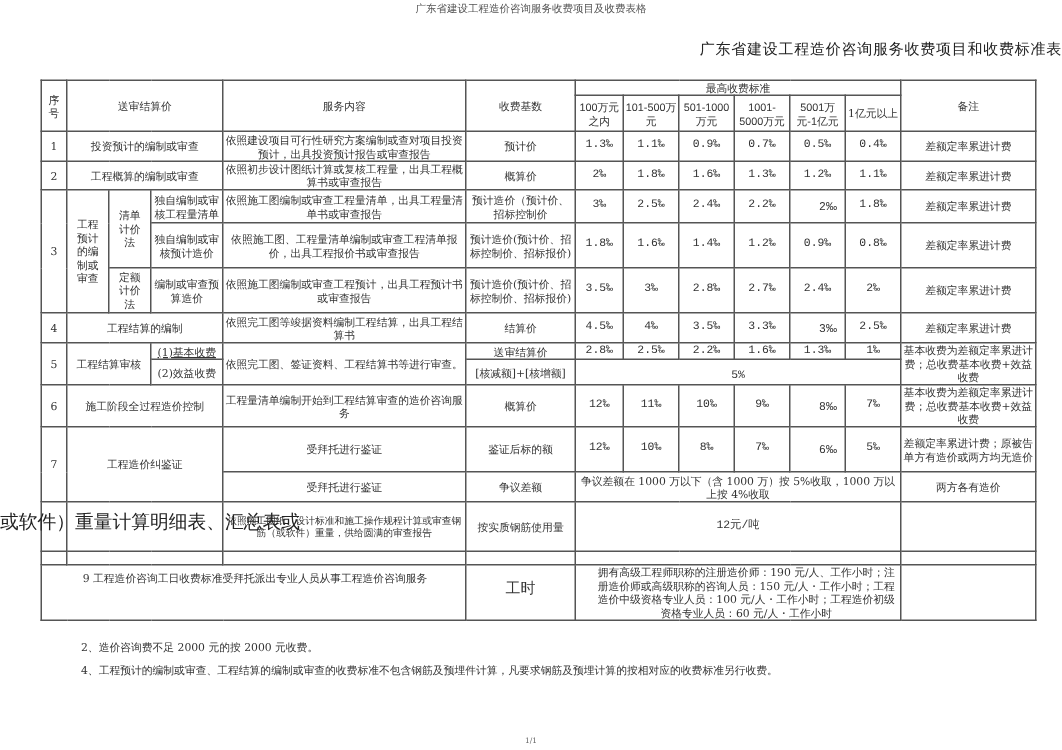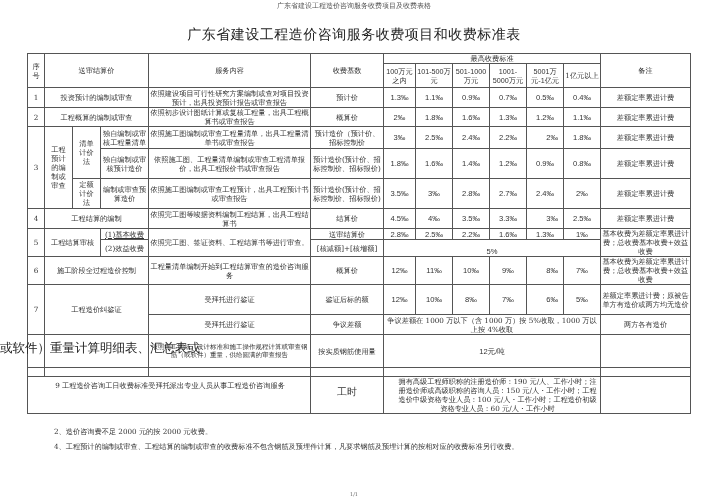--- a/index.html
+++ b/index.html
@@ -1,22 +1,22 @@
 <!DOCTYPE html>
 <html><head>
 <meta charset="utf-8">
 <style>
   html,body{margin:0;padding:0;background:#fff;}
   body{width:708px;height:500px;position:relative;overflow:hidden;font-family:"DejaVu Serif","Liberation Serif",serif;color:#333;}
   .page-header{position:absolute;top:1px;left:0;width:708px;text-align:center;font-size:7px;color:#555;}
-  .title{position:absolute;top:26px;left:0;width:708px;text-align:center;font-size:14px;color:#222;letter-spacing:0.5px;}
+  .title{position:absolute;top:26px;left:0;width:708px;text-align:right;font-size:10px;color:#222;letter-spacing:0.5px;}
   table.fee{position:absolute;left:27px;top:53px;border-collapse:collapse;table-layout:fixed;width:655px;}
   table.fee td{border:1px solid #555;padding:0 1px;font-size:7.2px;line-height:9px;text-align:center;vertical-align:middle;overflow:hidden;color:#333;}
   table.fee td.l{text-align:center;}
-  table.fee td.num{font-family:Liberation Sans, sans-serif;font-size:7.6px;}
+  table.fee td.num{font-family:Liberation Mono, monospace;font-size:7.6px;}
   table.fee td.numr{font-family:"Liberation Sans","DejaVu Sans",sans-serif;font-size:7.6px;text-align:right;padding-right:5px;}
   .tiny{font-size:4.5px;}
   .hdr-range{font-family:"Liberation Sans","DejaVu Sans",sans-serif;font-size:7.6px;line-height:9px;}
   .u{text-decoration:underline;}
   .overlay-text{position:absolute;left:0;top:340px;font-size:12.5px;color:#222;white-space:nowrap;}
   .notes{position:absolute;left:24px;top:424px;font-size:7.2px;line-height:15px;color:#333;}
   .notes .indent{padding-left:30px;}
   .footer-page{position:absolute;top:491px;left:0;width:708px;text-align:center;font-size:5px;color:#666;}
   .gongshi{font-size:10px;position:relative;top:-3px;font-family:Liberation Serif, serif;}
 </style>

